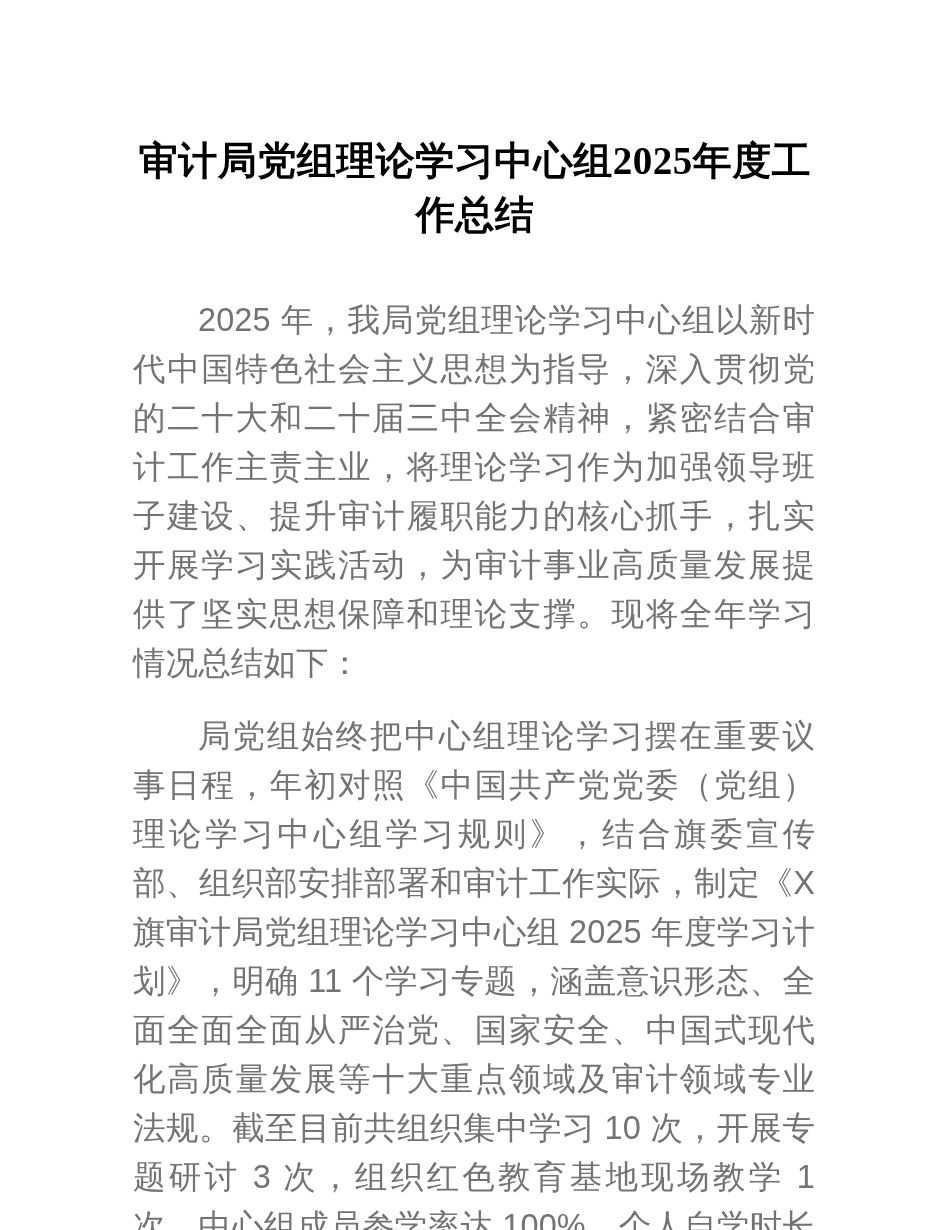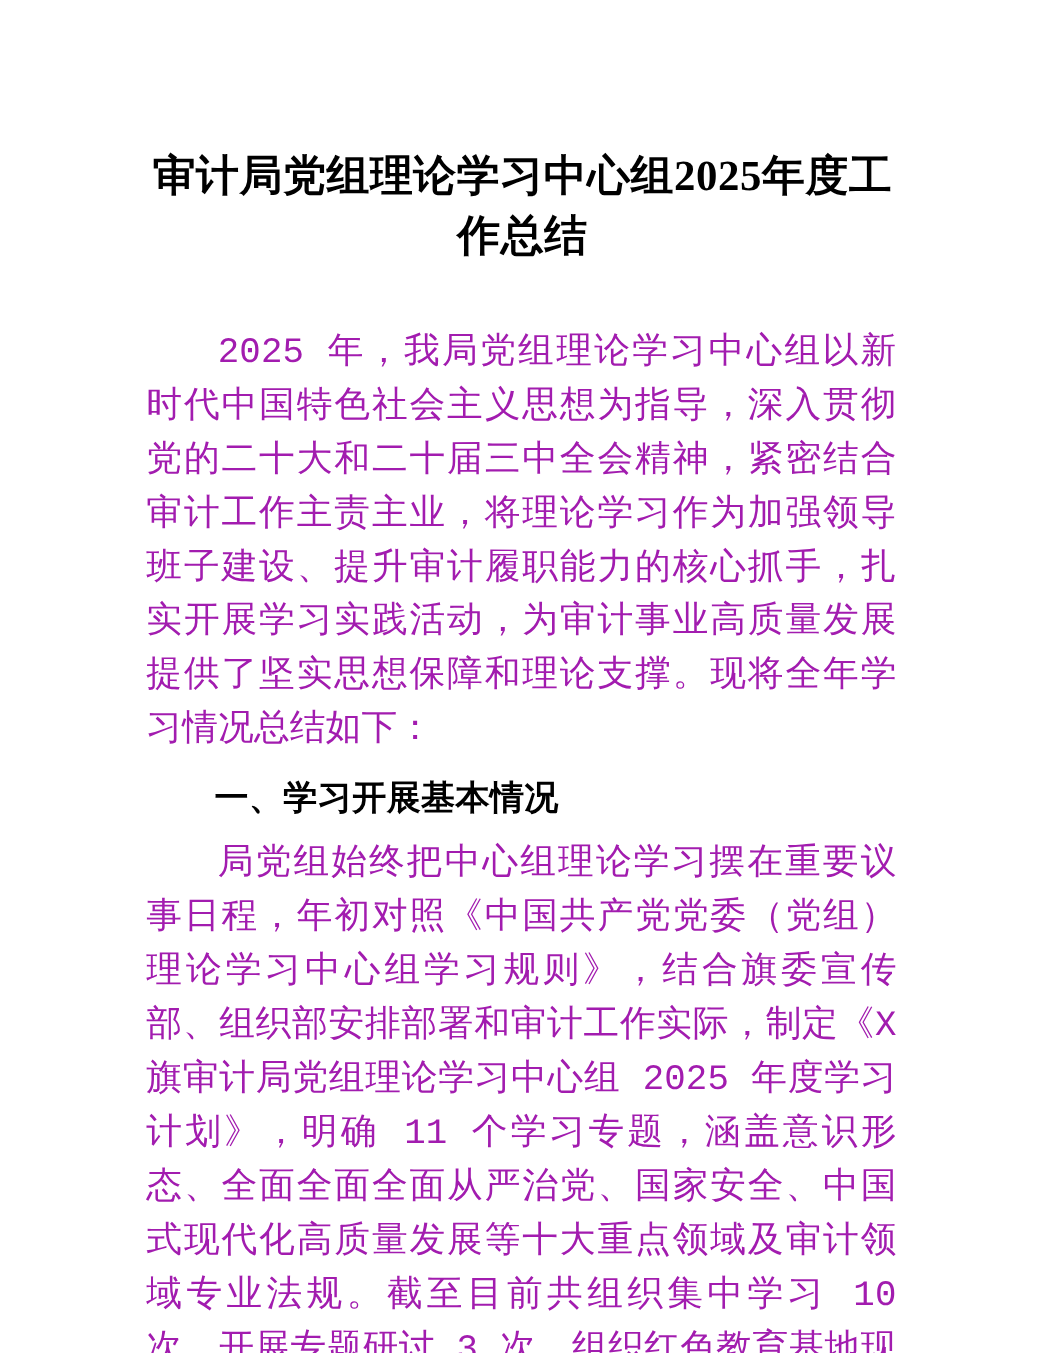--- a/index.html
+++ b/index.html
@@ -41,24 +41,24 @@
 
   
   .body-block {
     position: absolute;
     left: 133px;
     top: 296px;
     width: 682px;
   }
 
   .para {
-    font-family: Liberation Mono, monospace;
+    font-family: Liberation Sans, sans-serif;
     font-size: 32.5px;
     line-height: 49px;
-    color: #a21caf;
+    color: #737373;
     text-align: justify;
     text-justify: inter-character;
     text-indent: 65px;
     margin: 0;
     letter-spacing: 0.1px;
     word-break: break-all;
   }
 
   .section-heading {
     font-family: "Liberation Sans", "DejaVu Sans", sans-serif;
@@ -79,21 +79,20 @@
 <div class="page">
 
   <h1 class="doc-title">审计局党组理论学习中心组2025年度工作总结</h1>
 
   <div class="body-block">
 
     <p class="para">2025 年，我局党组理论学习中心组以新时代中国特色社会主义思想为指导，深入贯彻党的二十大和二十届三中全会精神，紧密结合审计工作主责主业，将理论学习作为加强领导班子建设、提升审计履职能力的核心抓手，扎实开展学习实践活动，为审计事业高质量发展提供了坚实思想保障和理论支撑。现将全年学习情况总结如下：</p>
 
     <div class="gap-sm"></div>
 
-    <h2 class="section-heading">一、学习开展基本情况</h2>
 
     <div class="gap-sm"></div>
 
     <p class="para">局党组始终把中心组理论学习摆在重要议事日程，年初对照《中国共产党党委（党组）理论学习中心组学习规则》，结合旗委宣传部、组织部安排部署和审计工作实际，制定《X 旗审计局党组理论学习中心组 2025 年度学习计划》，明确 11 个学习专题，涵盖意识形态、全面全面全面从严治党、国家安全、中国式现代化高质量发展等十大重点领域及审计领域专业法规。截至目前共组织集中学习 10 次，开展专题研讨 3 次，组织红色教育基地现场教学 1 次，中心组成员参学率达 100%，个人自学时长均超 80 小时，形成高质量研讨材料和调研报告。</p>
 
   </div>
 
 </div>
 
 </body></html>

